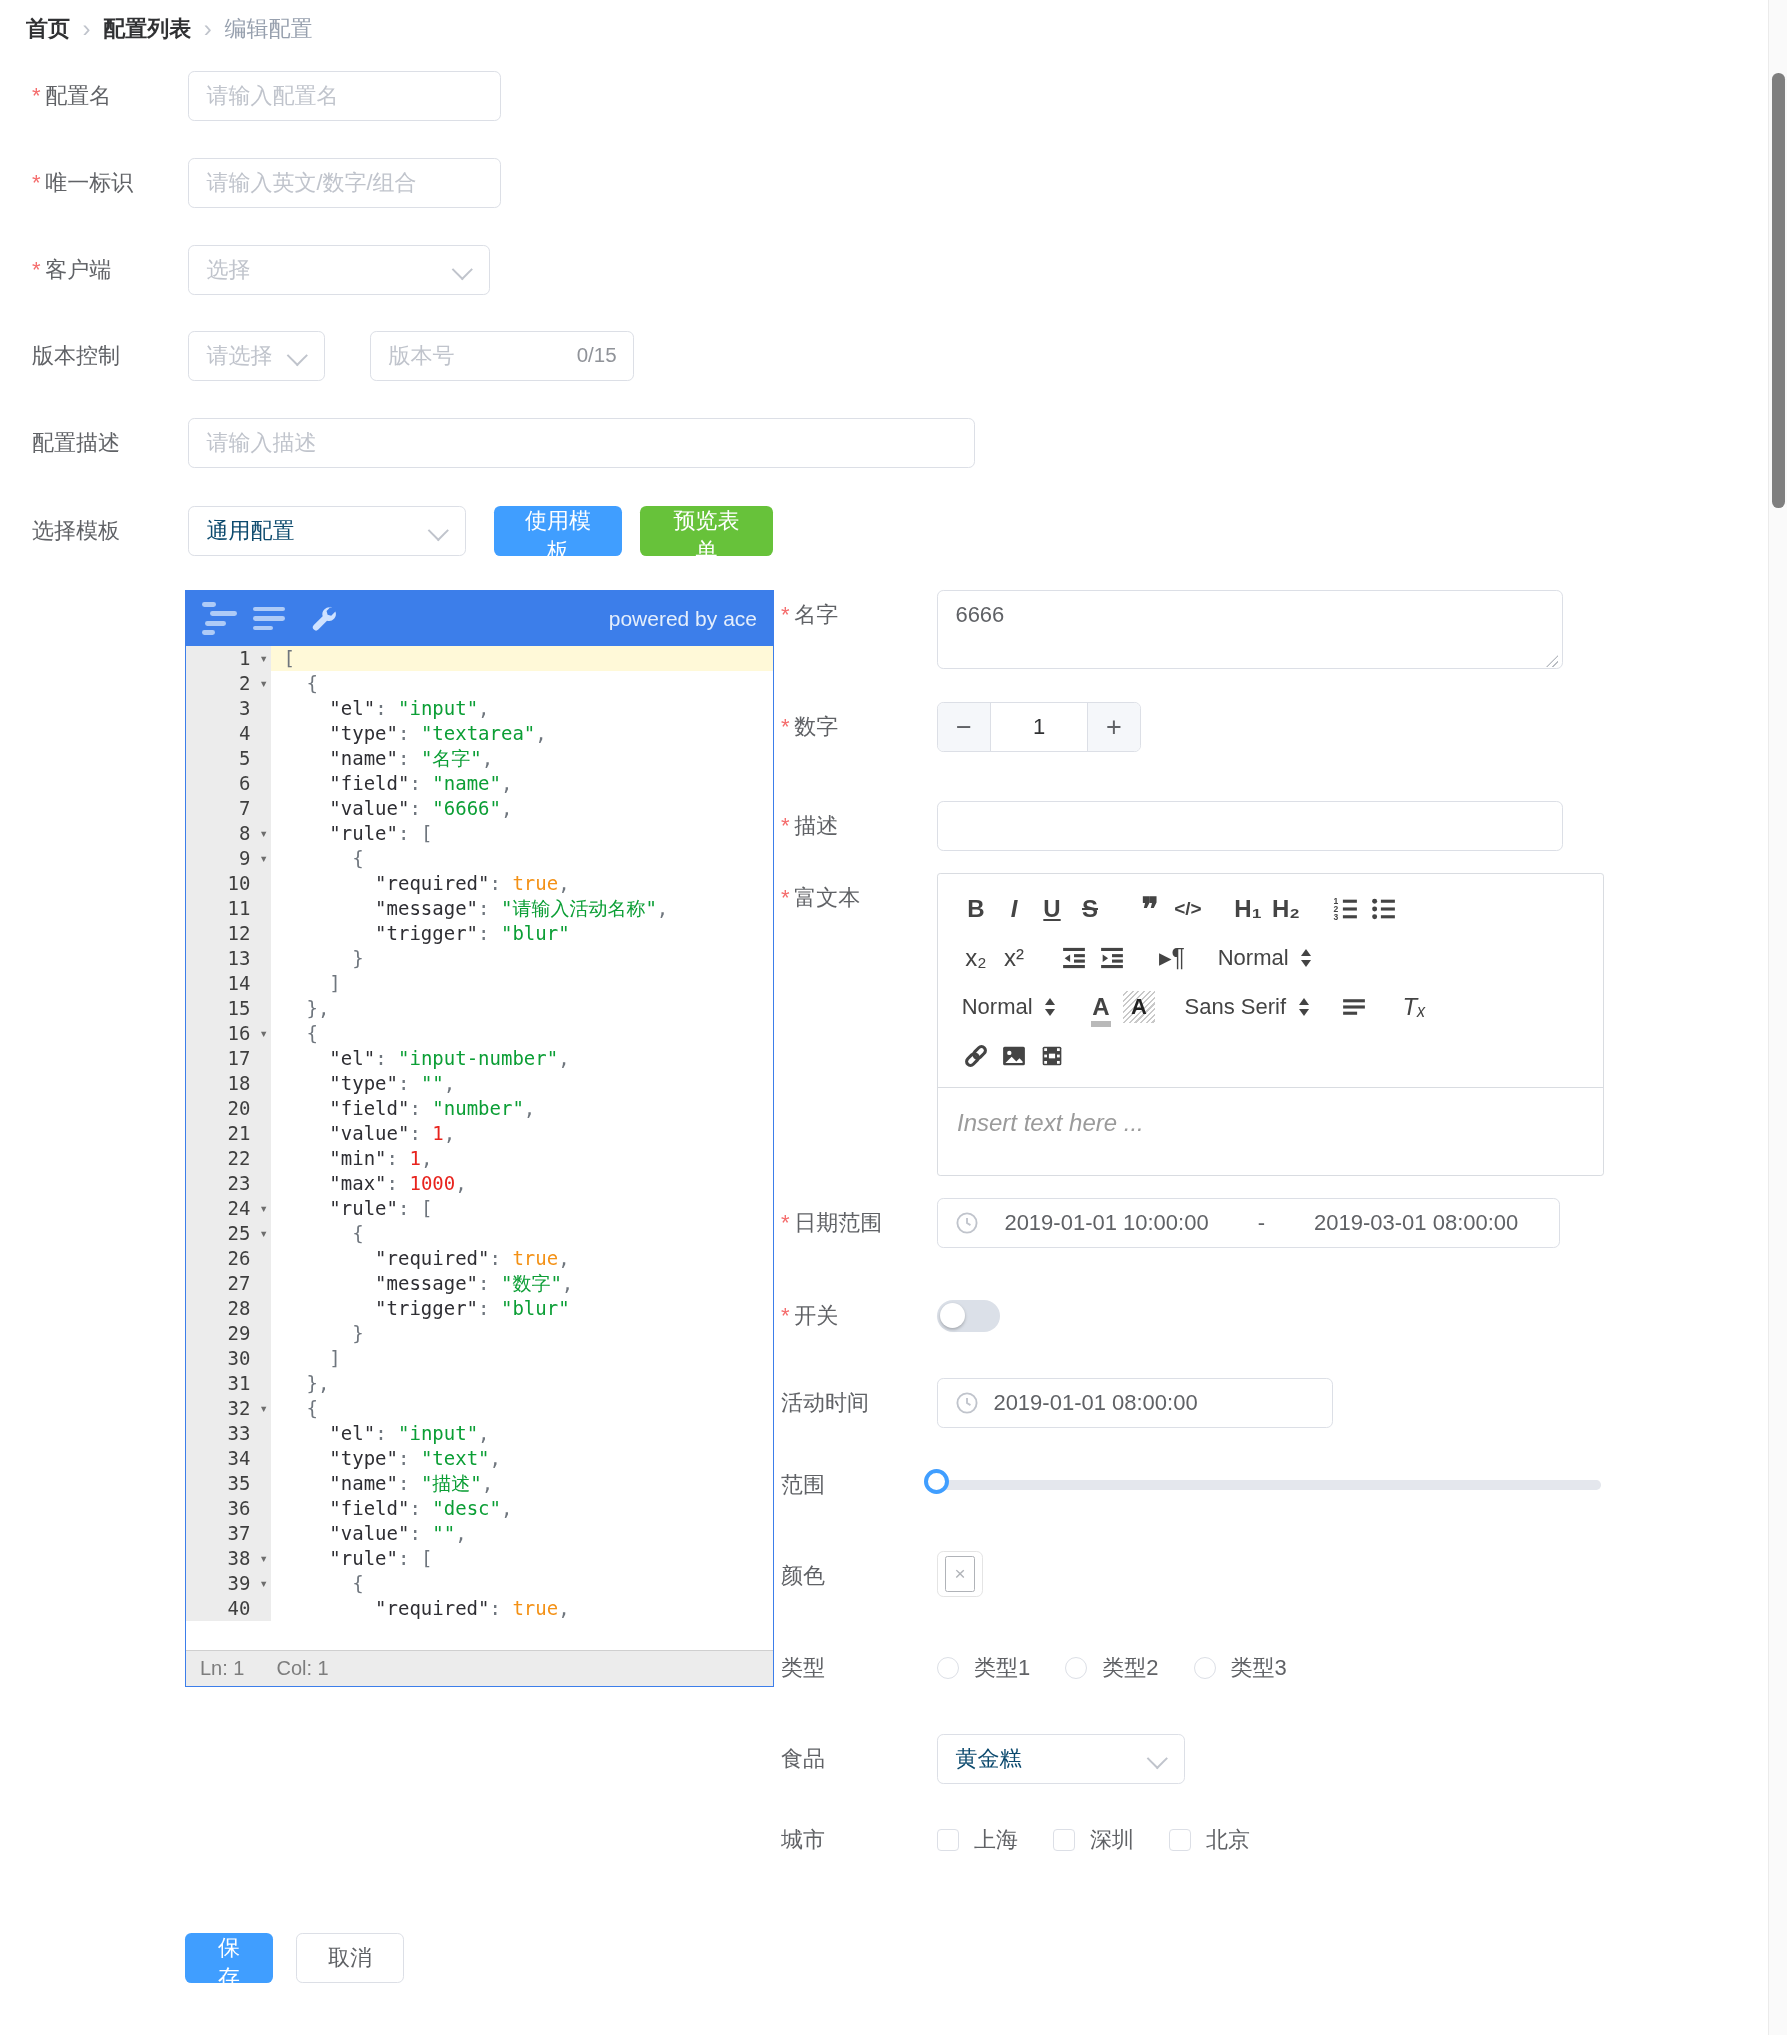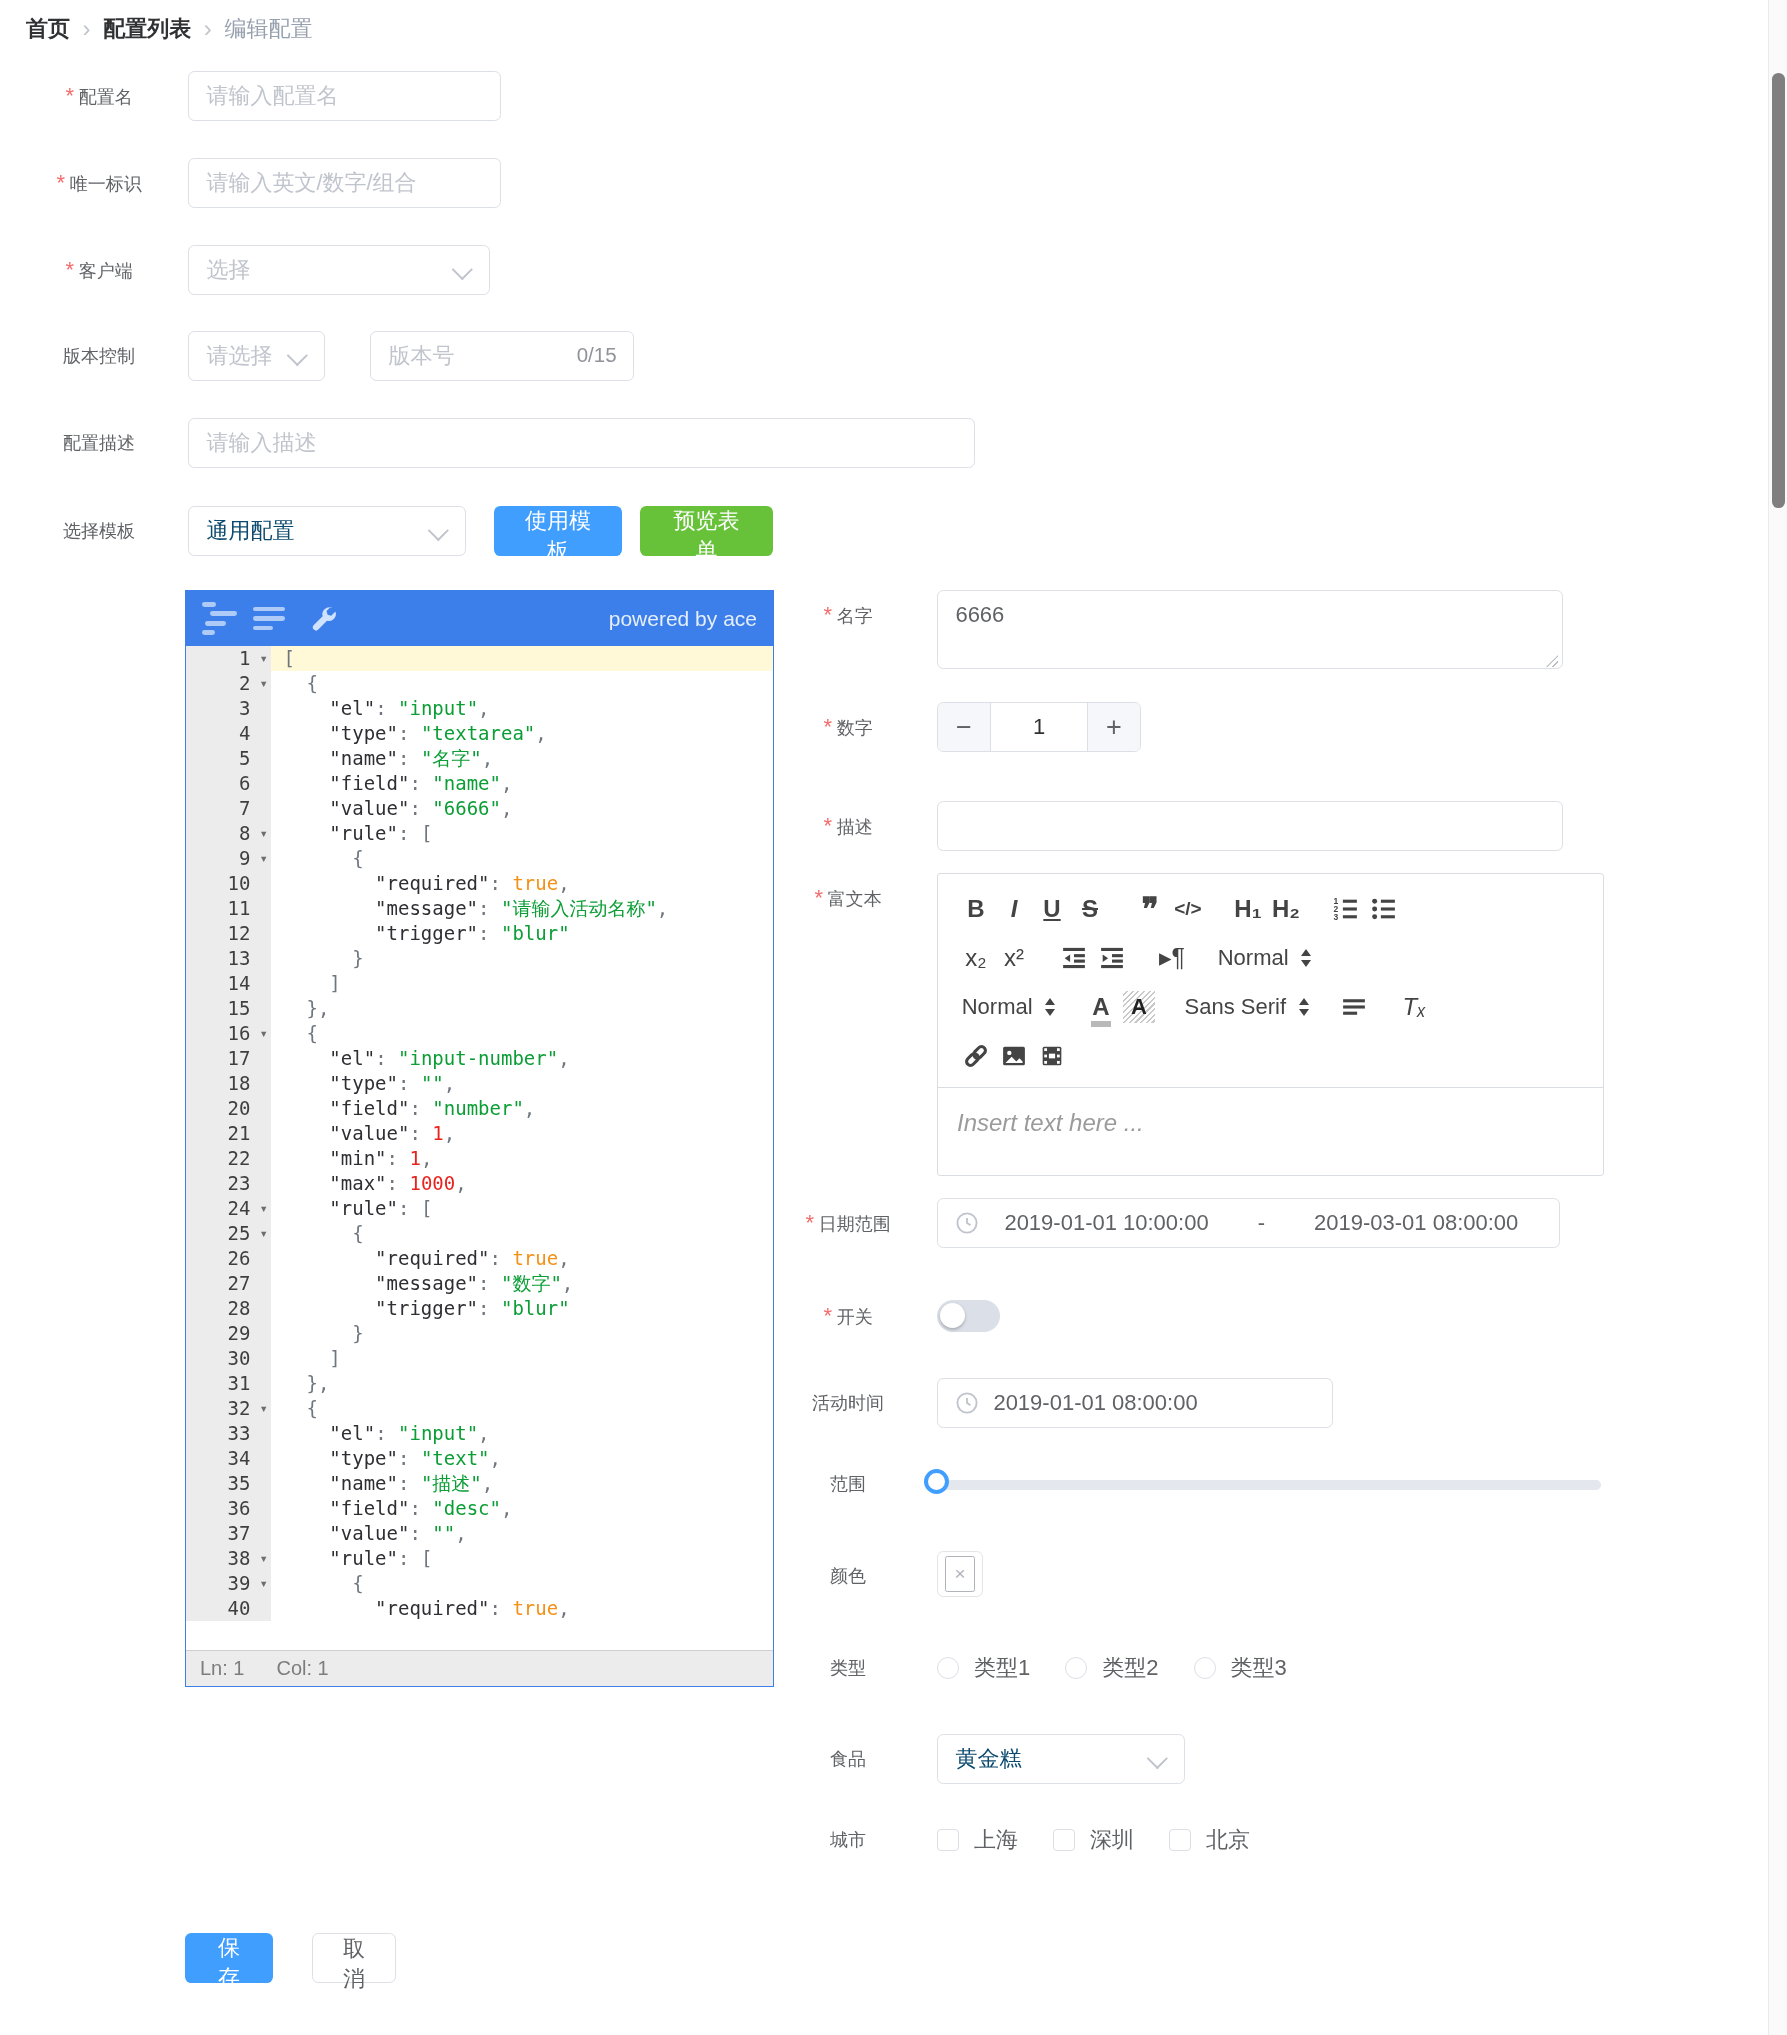--- a/index.html
+++ b/index.html
@@ -9,21 +9,21 @@
   }
   
   .breadcrumb{position:absolute;left:26px;top:14px;font-size:22px;display:flex;align-items:center;}
   .crumb{color:#303133;font-weight:bold;cursor:pointer;}
   .crumb.current{color:#97a0ae;font-weight:normal;}
   .crumb-sep{color:#c0c4cc;margin:0 12.6px;font-size:24px;}
   
   .frow{position:absolute;display:flex;align-items:flex-start;}
   .frow.left{left:32px;}
   .frow.right{left:781px;}
-  .flabel{width:134px;text-align:center;font-size:18px;color:#606266;flex:none;margin-right:22px;white-space:nowrap;}
+  .flabel{width:134px;text-align:left;font-size:22px;color:#606266;flex:none;margin-right:22px;white-space:nowrap;}
   .lh64{line-height:50px;}.lh56{line-height:44px;}.lh44{line-height:35px;}
   .req::before{content:"*";color:#f56c6c;margin-right:4.7px;font-size:22px;}
   .tb{height:50px;border:1.6px solid #dcdfe6;border-radius:6.3px;background:#fff;box-sizing:border-box;
       font-size:22px;color:#606266;padding:0 17.4px;outline:none;font-family:"Liberation Sans",sans-serif;}
   input.tb::placeholder,textarea.tb::placeholder{color:#c0c4cc;}
   .sel{height:50px;border:1.6px solid #dcdfe6;border-radius:6.3px;background:#fff;box-sizing:border-box;
        display:flex;align-items:center;padding:0 17.4px;font-size:22px;cursor:pointer;position:relative;}
   .sel .ph{color:#c0c4cc;}
   .sel .val{color:#0c4a6e;}
   .chev{width:12.6px;height:12.6px;border-right:2.4px solid #c0c4cc;border-bottom:2.4px solid #c0c4cc;
@@ -478,18 +478,18 @@
         <span>深圳</span>
       </span>
     <span class="opt">
         <i class="check"></i>
         <span>北京</span>
       </span>
   </div>
 </div>
 
 <button class="btn primary" style="position:absolute;left:185px;top:1933px;width:88px">保存</button>
-<button class="btn plain" style="position:absolute;left:312px;top:1933px;width:84px">取消</button>
+<button class="btn plain" style="position:absolute;left:296px;top:1933px;width:108px">取消</button>
 
 <div class="sb-track">
   <span class="sb-thumb"></span>
 </div>
 
 
 </body></html>

